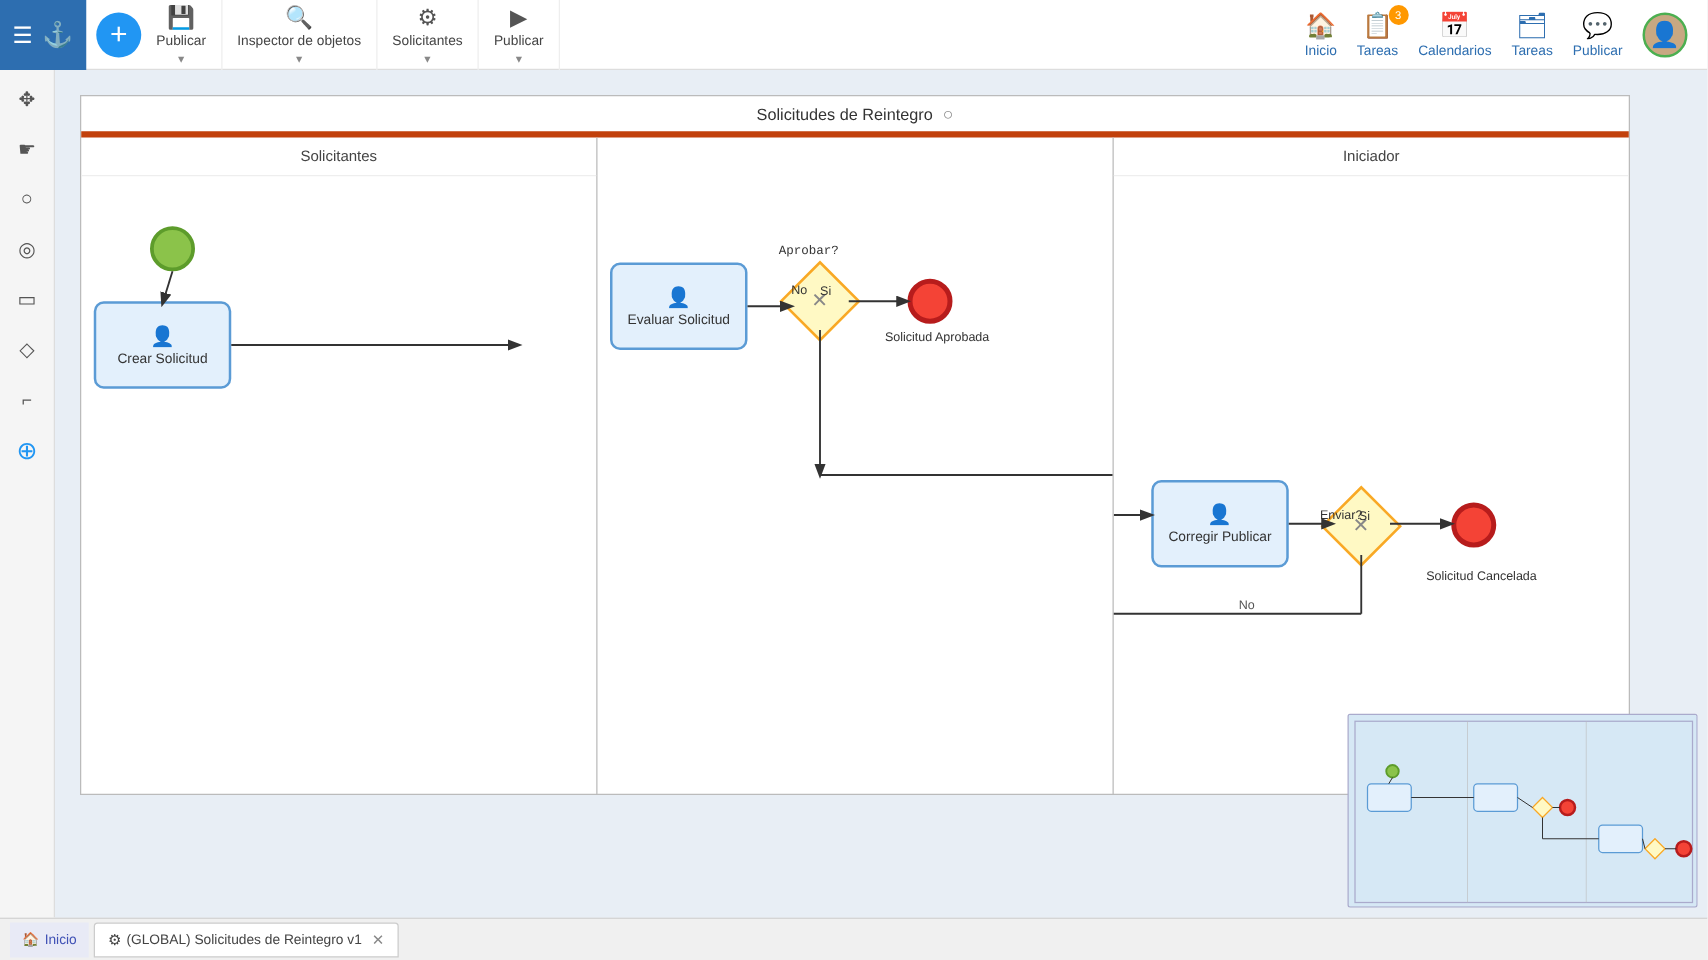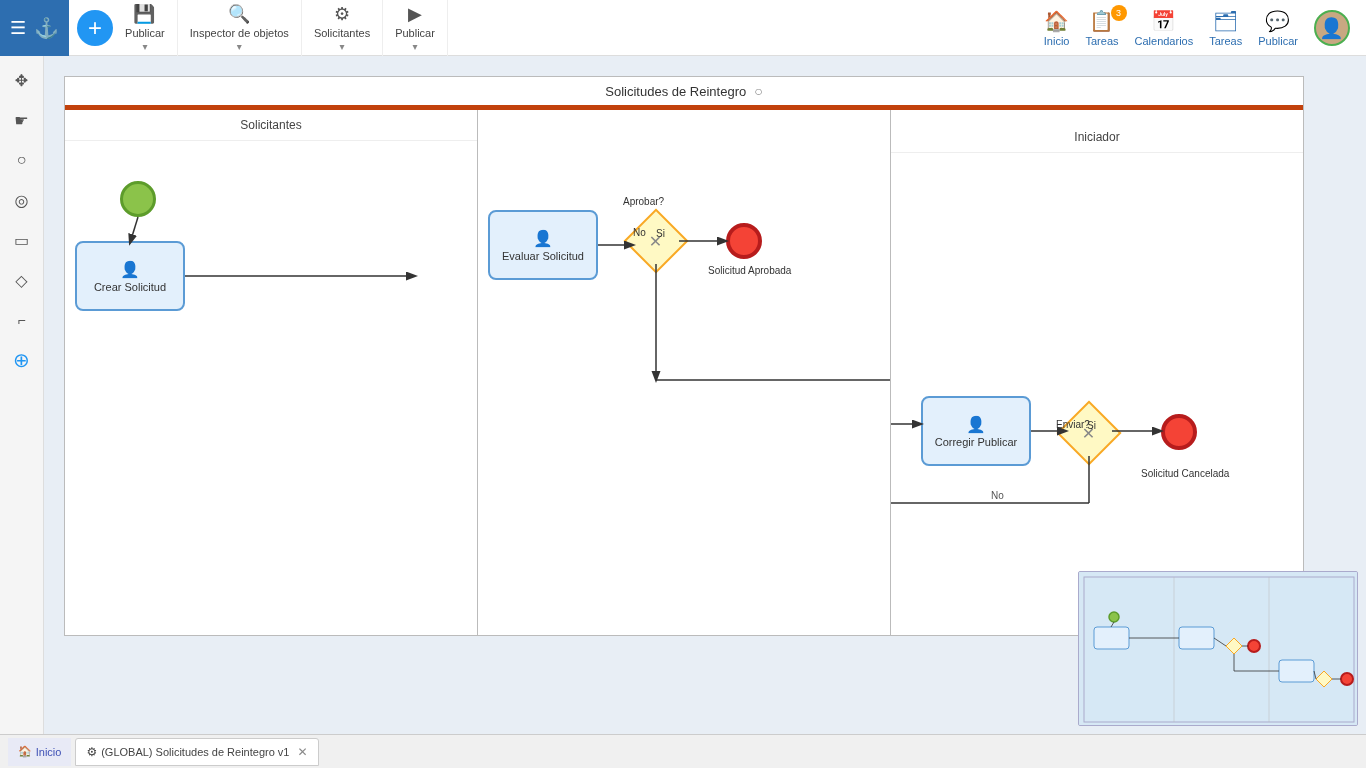--- a/index.html
+++ b/index.html
@@ -79,21 +79,21 @@
     .diagram-title {
       text-align: center; padding: 6px; font-size: 13px; color: #333;
       border-bottom: 5px solid #c2410c; display: flex; align-items: center; justify-content: center; gap: 8px;
     }
     .lanes-container {
       display: flex; height: calc(100% - 32px);
     }
     .lane {
       flex: 1; border-right: 1px solid #bbb; position: relative; min-height: 100%;
     }
-    .lane:last-child { border-right: none; margin-top: 12px; }
+    .lane:last-child { border-right: none; }
     .lane-header {
       text-align: center; font-size: 12px; color: #444; padding: 8px 0; border-bottom: 1px solid #eee;
     }
     .lane-content { position: relative; height: calc(100% - 32px); }
 
     
     .bpmn-element { position: absolute; }
 
     
     .start-event {
@@ -265,21 +265,21 @@
 
             <div class="bpmn-element task-box" style="left:10px; top:100px;">
               <div class="task-icon">👤</div>
               <span>Evaluar Solicitud</span>
             </div>
 
             <div style="position:absolute; left:155px; top:108px;">
               <div class="gateway">
                 <div class="gateway-inner">✕</div>
               </div>
-              <span class="gateway-label" style="top:-22px; left:-10px;">Aprobar?</span>
+              <span class="gateway-label" style="top:-22px; left:-10px;font-family:Liberation Mono, monospace;">Aprobar?</span>
 
               <span class="gateway-label" style="top:10px; right:-32px;">Si</span>
 
               <span class="gateway-label" style="bottom:-20px; left:0px;">No</span>
             </div>
 
             <div class="bpmn-element end-event" style="left:248px; top:113px;"></div>
             <div style="position:absolute;left:230px;top:155px;font-size:10px;color:#333;white-space:nowrap;">Solicitud Aprobada</div>
 
             <svg style="position:absolute;top:0;left:0;width:100%;height:100%;pointer-events:none;">

